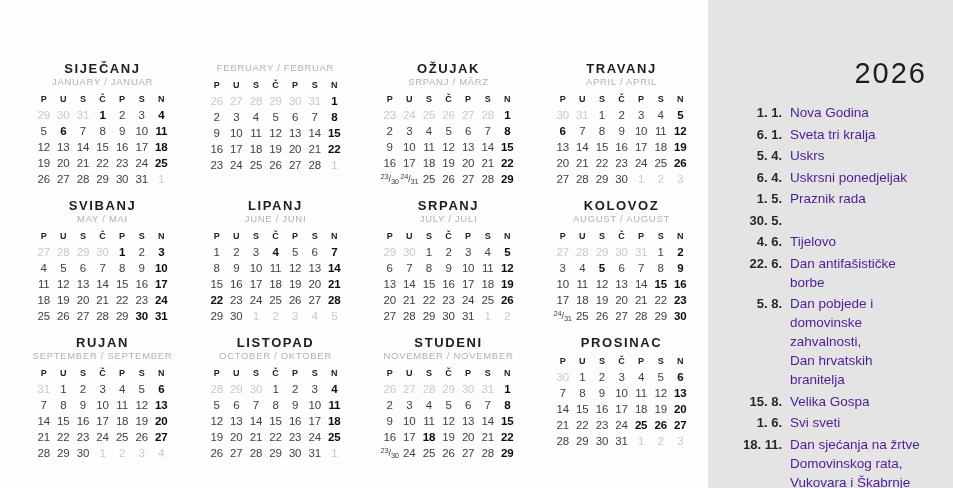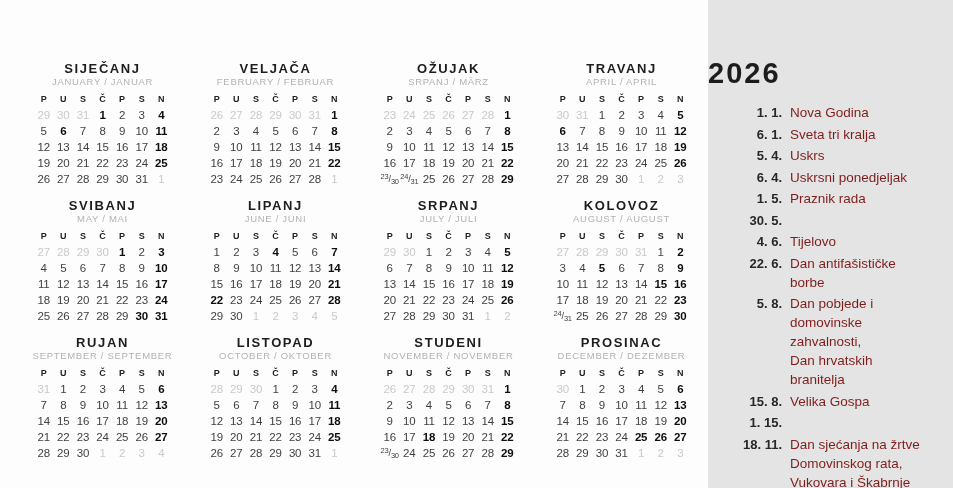--- a/index.html
+++ b/index.html
@@ -39,35 +39,35 @@
   .day.frac { font-size:9px; color:#3f3f3f;text-align:center; }
   .day.frac .top { font-size:7.5px; vertical-align:3px; }
   .day.frac .bot { font-size:7.5px; vertical-align:-2px; }
 
   
   .sidebar {
     position:absolute; left:708px; top:0; width:245px; height:488px;
     background:var(--sidebar-bg,#e4e4e4); box-sizing:border-box;
   }
   .year {
-    margin:58px 26px 7px 0; text-align:left;
-    font-size:29px; font-weight:bold; letter-spacing:2px;
+    margin:58px 26px 7px 0; text-align:right;
+    font-size:29px; font-weight:normal; letter-spacing:2px;
     color:#1c1c1c; line-height:30px;
   }
   .holidays { list-style:none; margin:15px; padding:0 16px 0 6px; }
   .holiday {
     display:grid; grid-template-columns:53px 1fr; column-gap:8px;
     margin-bottom:2.5px;
   }
   .h-date {
     text-align:right; font-weight:bold; font-size:13px;
     color:#272727; line-height:19px;
   }
   .h-name {
-    font-size:13.5px; color:#7f1d1d; line-height:19px; white-space:pre-line;
+    font-size:13.5px; color:#4c1d95; line-height:19px; white-space:pre-line;
   }
 </style>
 </head>
 <body>
 
 <div class="page" style="--page-bg: #fdfdfd; --sidebar-bg: #e4e4e4;">
   <div class="months-grid" id="months">
   <section class="month">
     <h2 class="m-title">SIJEČANJ</h2>
     <div class="m-sub">JANUARY / JANUAR</div>
@@ -111,21 +111,20 @@
           <div class="day">27</div>
           <div class="day">28</div>
           <div class="day">29</div>
           <div class="day">30</div>
           <div class="day">31</div>
           <div class="day out">1</div>
         </div>
   </section>
 
   <section class="month">
-    <h2 class="m-title">VELJAČA</h2>
     <div class="m-sub">FEBRUARY / FEBRUAR</div>
     <div class="m-grid">
           <div class="wd">P</div>
           <div class="wd">U</div>
           <div class="wd">S</div>
           <div class="wd">Č</div>
           <div class="wd">P</div>
           <div class="wd">S</div>
           <div class="wd">N</div>
           <div class="day out">26</div>
@@ -602,21 +601,20 @@
           <div class="day">25</div>
           <div class="day">26</div>
           <div class="day">27</div>
           <div class="day">28</div>
           <div class="day hol">29</div>
         </div>
   </section>
 
   <section class="month">
     <h2 class="m-title">PROSINAC</h2>
-    <div class="m-sub">DECEMBER / DEZEMBER</div>
     <div class="m-grid">
           <div class="wd">P</div>
           <div class="wd">U</div>
           <div class="wd">S</div>
           <div class="wd">Č</div>
           <div class="wd">P</div>
           <div class="wd">S</div>
           <div class="wd">N</div>
           <div class="day out">30</div>
           <div class="day">1</div>
@@ -705,21 +703,22 @@
 domovinske zahvalnosti,
 Dan hrvatskih branitelja</span>
   </li>
 
   <li class="holiday">
     <span class="h-date">15. 8.</span>
     <span class="h-name">Velika Gospa</span>
   </li>
 
   <li class="holiday">
-    <span class="h-date">1. 15.</span>
+    <span class="h-date">1. 6.</span>
+    <span class="h-name">Svi sveti</span>
   </li>
 
   <li class="holiday">
     <span class="h-date">18. 11.</span>
     <span class="h-name">Dan sjećanja na žrtve
 Domovinskog rata,
 Vukovara i Škabrnje</span>
   </li>
 
   <li class="holiday">

